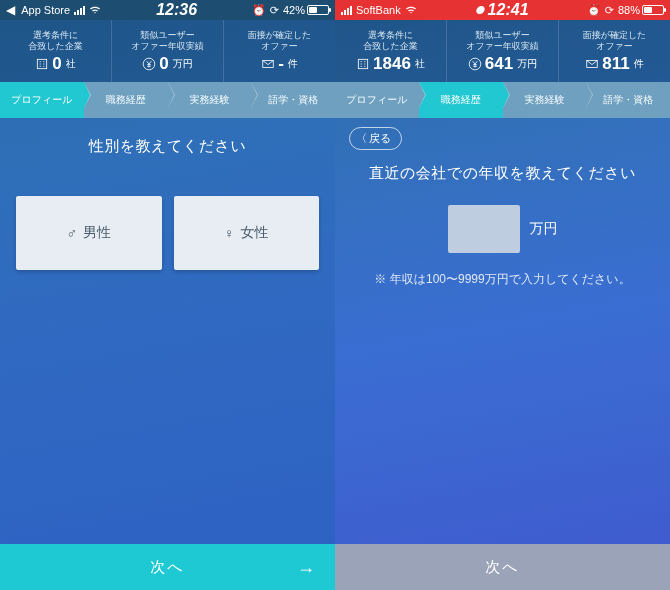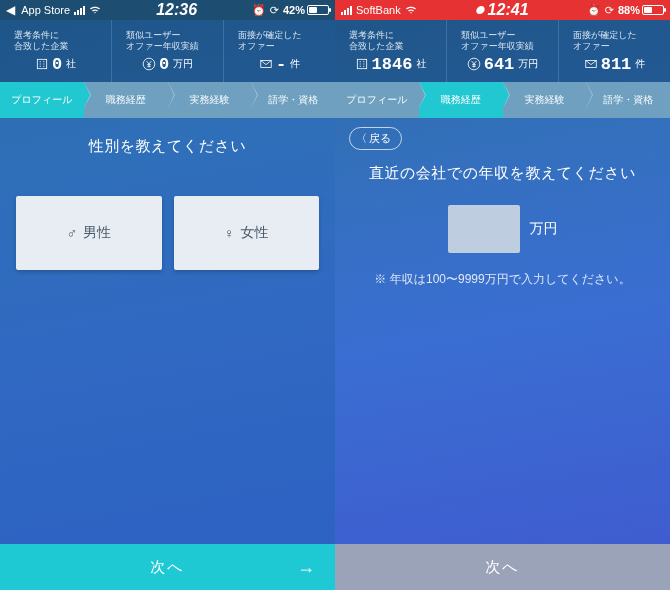--- a/index.html
+++ b/index.html
@@ -14,28 +14,28 @@
   .status-a { background: #1e4d72; }
   .status-b { background: #e63232; }
   .status .left, .status .right { display: flex; align-items: center; gap: 4px; }
   .signal { display: inline-flex; align-items: flex-end; gap: 1px; }
   .signal i { width: 2px; background: #fff; display: inline-block; }
   .signal i:nth-child(1){height:3px}.signal i:nth-child(2){height:5px}.signal i:nth-child(3){height:7px}.signal i:nth-child(4){height:9px} 
   .wifi-svg { width:12px; height:10px; }
   .back-chevron { font-size: 12px; margin-right: 2px; }
   .clock { font-size: 16px; font-weight: 600; font-style: italic; }
   .alarm { font-size: 11px; }
-  .bat { display: inline-flex; align-items: center; gap: 2px; font-weight: bold; }
+  .bat { display: inline-flex; align-items: center; gap: 2px; }
   .bat-shell { width: 22px; height: 10px; border: 1px solid #fff; border-radius: 2px; position: relative; }
   .bat-shell::after { content:""; position:absolute; right:-3px; top:2px; width:2px; height:4px; background:#fff; border-radius:1px; }
   .bat-fill { position:absolute; left:1px; top:1px; bottom:1px; background:#fff; border-radius:1px; }
 
   
   .metrics { display: flex; height: 62px; background: rgba(10,50,80,0.35); }
-  .metric { flex: 1; text-align: left; padding: 6px 14px 4px; border-right: 1px solid rgba(255,255,255,0.15); display:flex; flex-direction:column; justify-content:center; gap:2px;font-family:Liberation Mono, monospace;}
+  .metric { flex: 1; text-align: center; padding: 6px 14px 4px; border-right: 1px solid rgba(255,255,255,0.15); display:flex; flex-direction:column; justify-content:center; gap:2px;}
   .metric:last-child { border-right: none; }
   .metric .lbl { font-size: 9px; line-height: 11px; color: #d9e7f2; white-space: pre-line; }
   .metric .val { font-size: 17px; font-weight: 600; display:flex; align-items:center; justify-content:center; gap:3px; }
   .metric .unit { font-size: 10px; font-weight: 400; margin-left: 1px; }
   .mini-icon { width:14px; height:14px; stroke:#fff; fill:none; stroke-width:1.4; }
 
   
   .tabs { display:flex; height:36px; font-size:10px; }
   .tab { flex:1; display:flex; align-items:center; justify-content:center; position:relative; background:#6fa0bf; color:#f5fbff; }
   .tab.active { background:#21c7d1; color:#fff; font-weight:500; }

